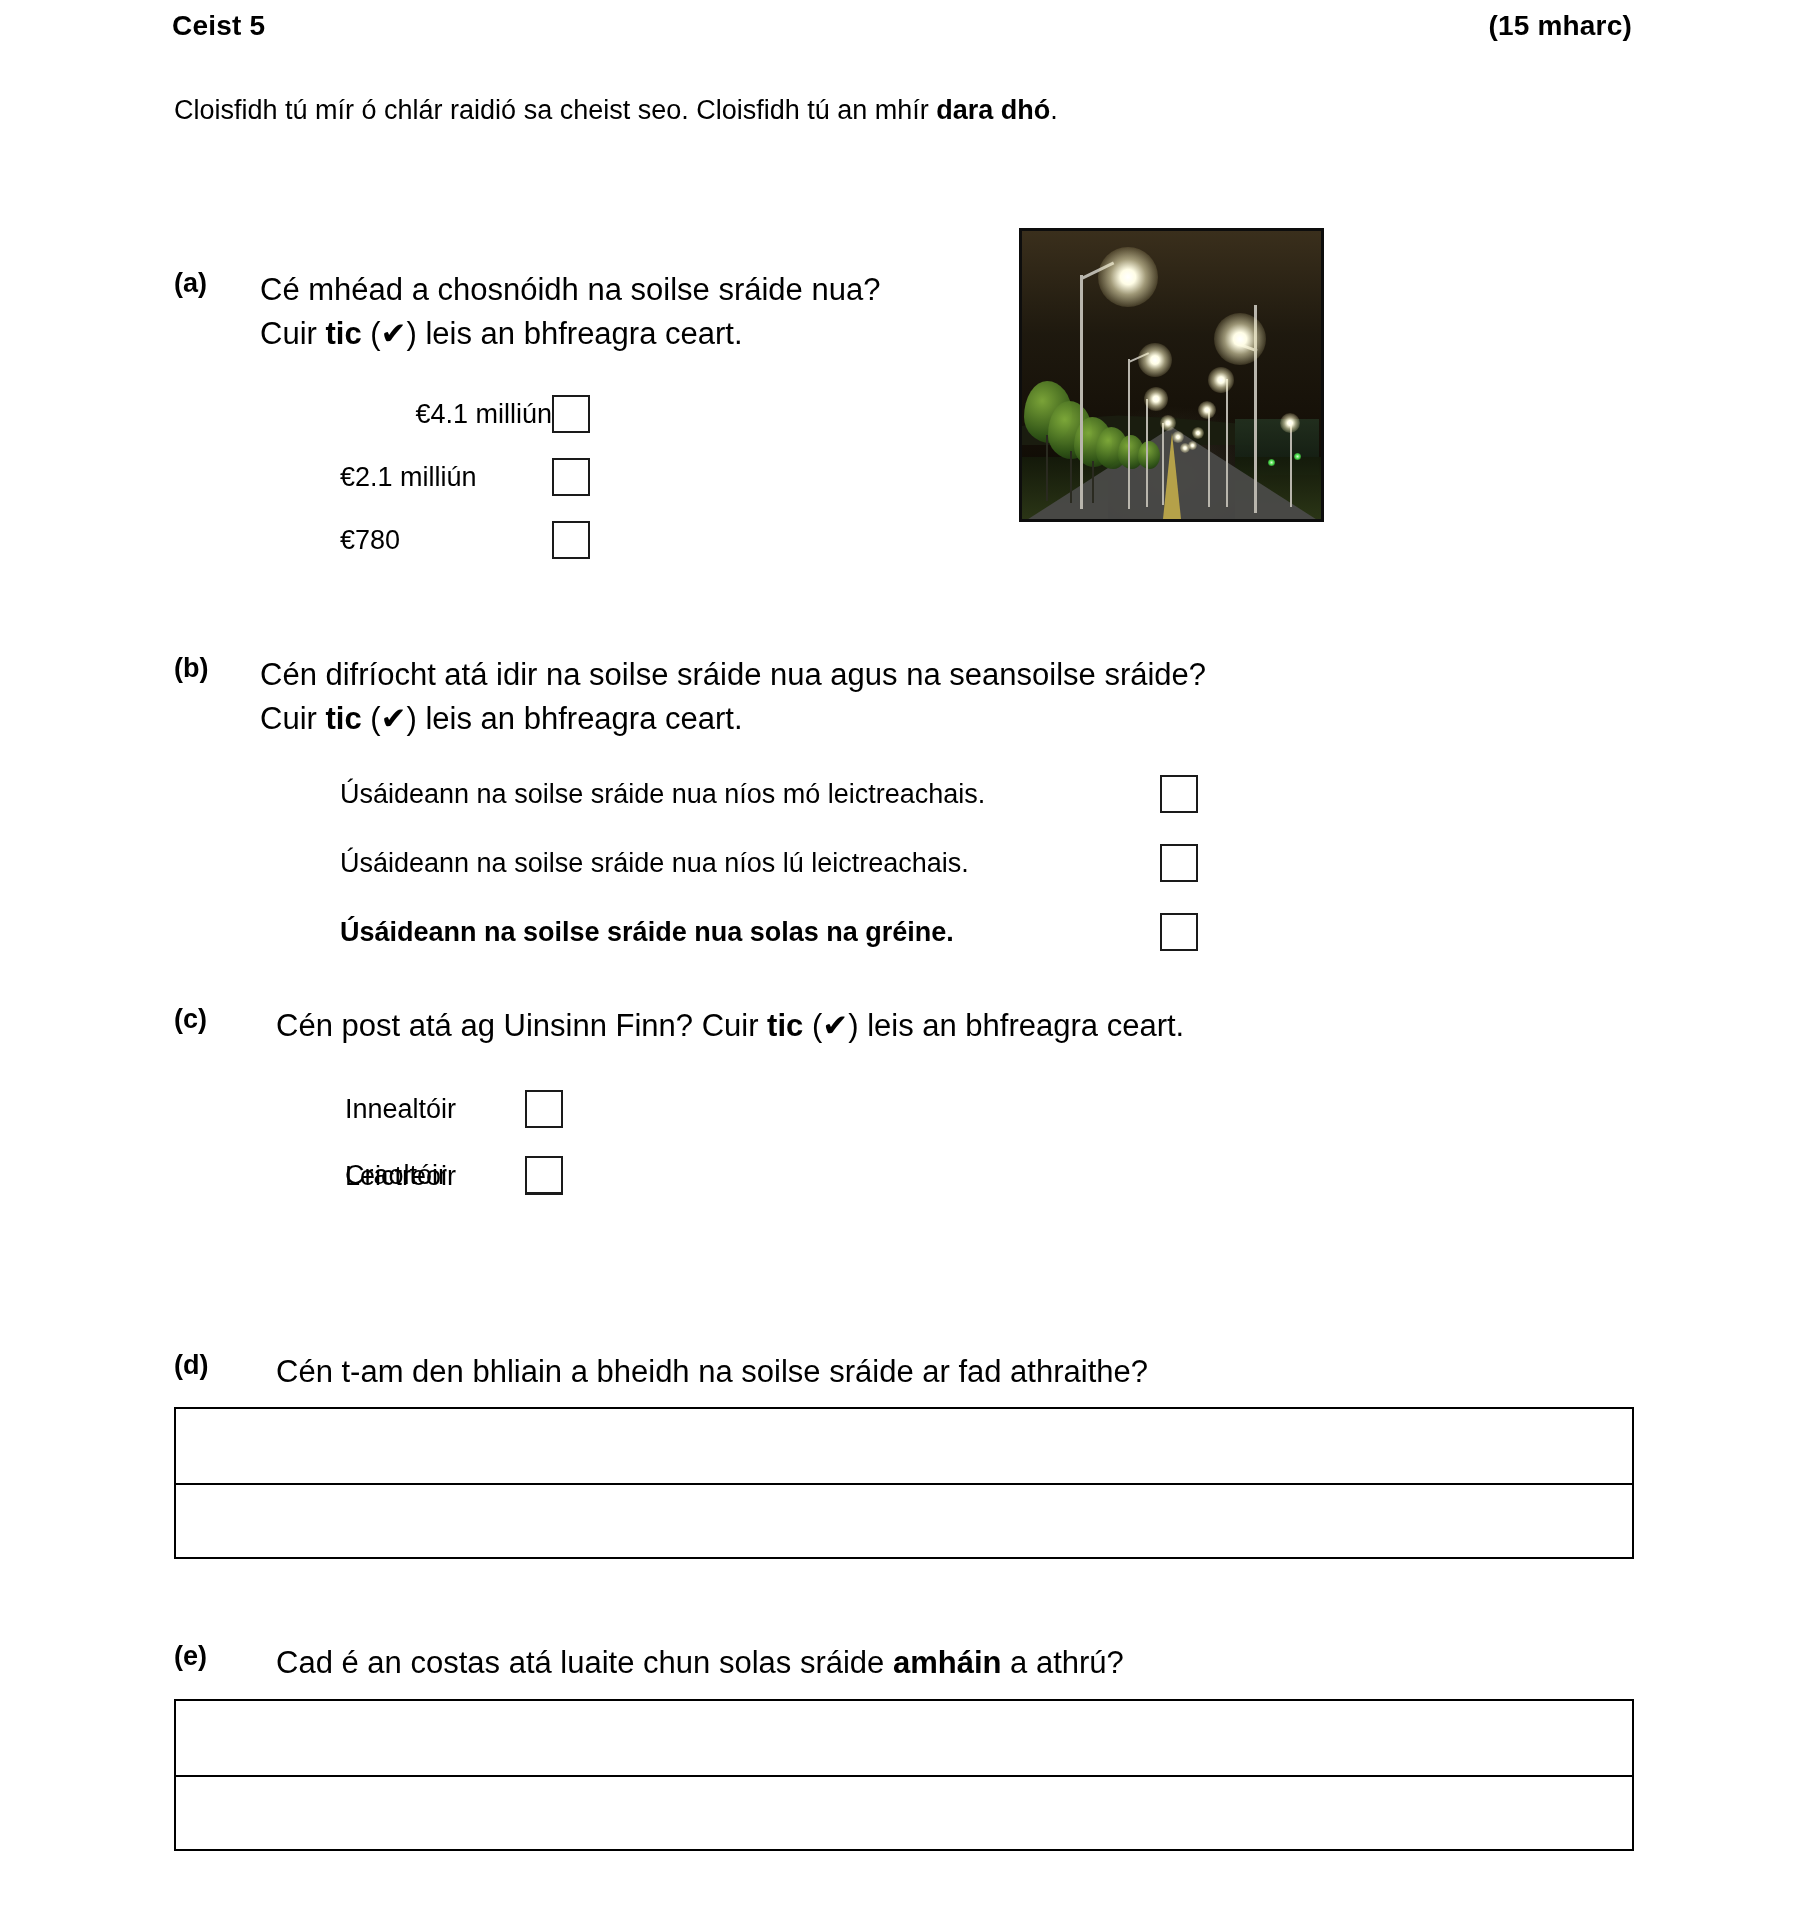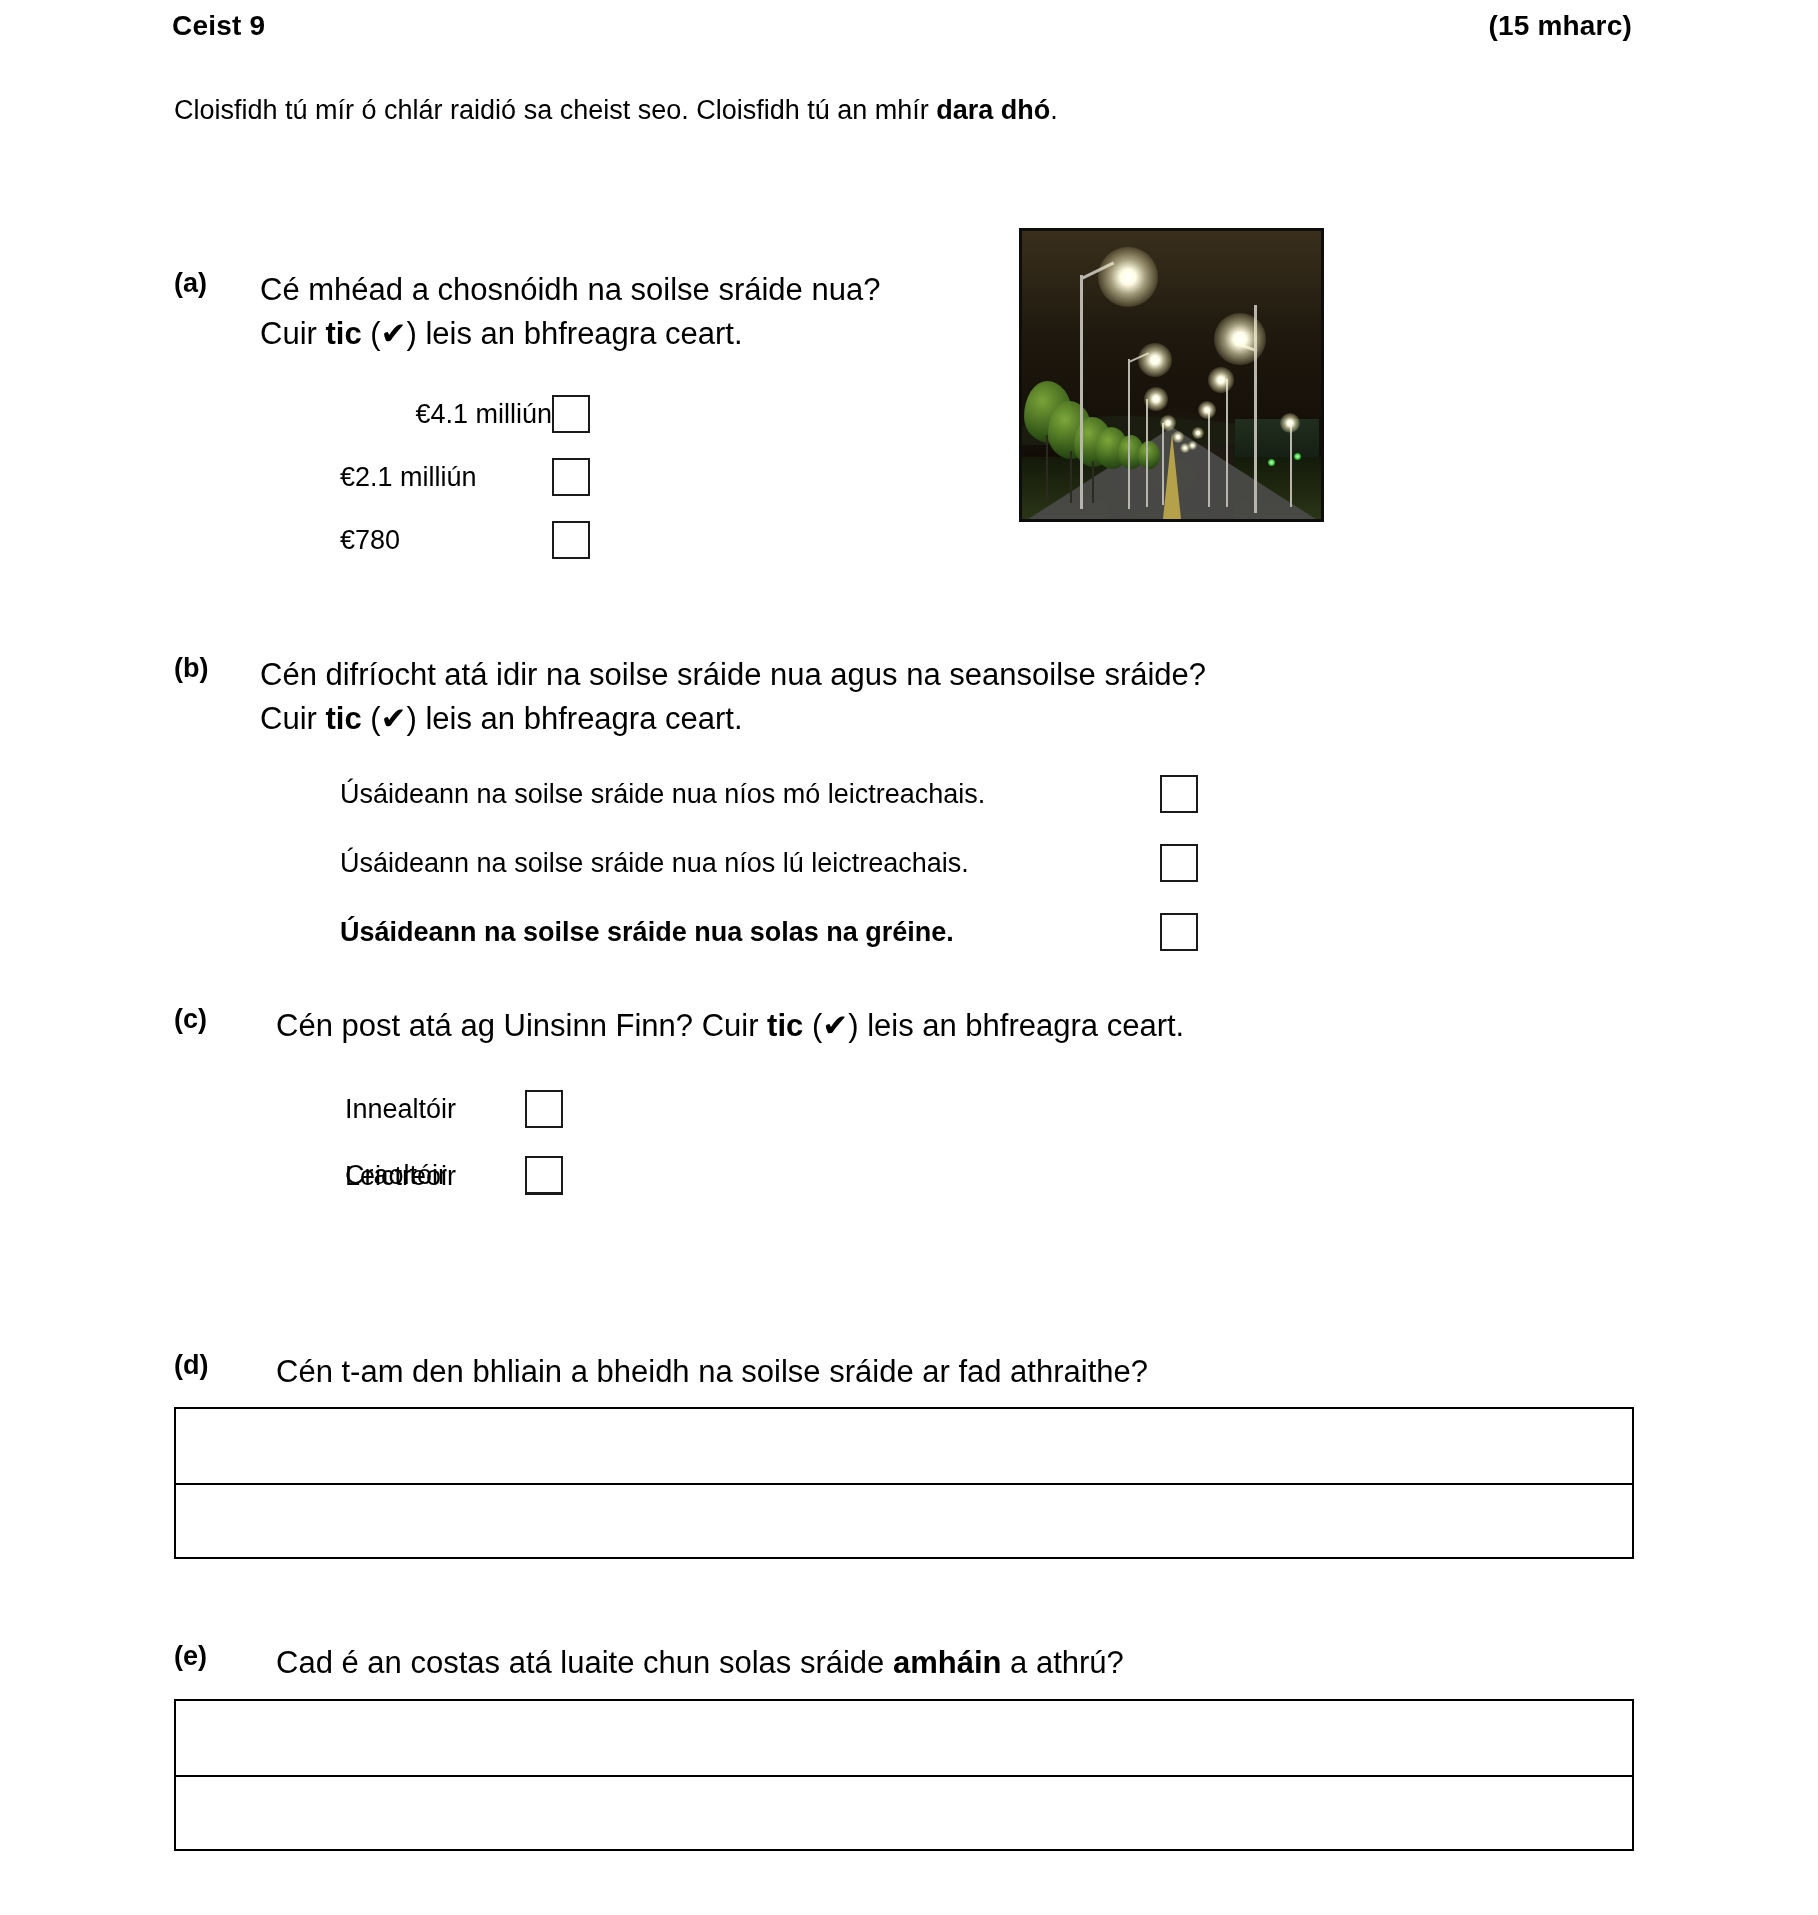--- a/index.html
+++ b/index.html
@@ -192,21 +192,21 @@
     border-radius: 50%;
     background: radial-gradient(circle, #d6ffd0 0%, #49d84a 45%, rgba(60,200,70,0) 100%);
   }
 </style>
 </head>
 <body>
 
 <div class="page">
 
   <div class="header-row">
-    <div class="header-title">Ceist 9</div>
+    <div class="header-title">Ceist 5</div>
     <div class="header-marks">(15 mharc)</div>
   </div>
 
   <div class="intro">
     <div>
       <span>Cloisfidh tú mír ó chlár raidió sa cheist seo. Cloisfidh tú an mhír </span><span class="b">dara dhó</span><span>.</span>
     </div>
   </div>
 
   <div class="photo-frame">

